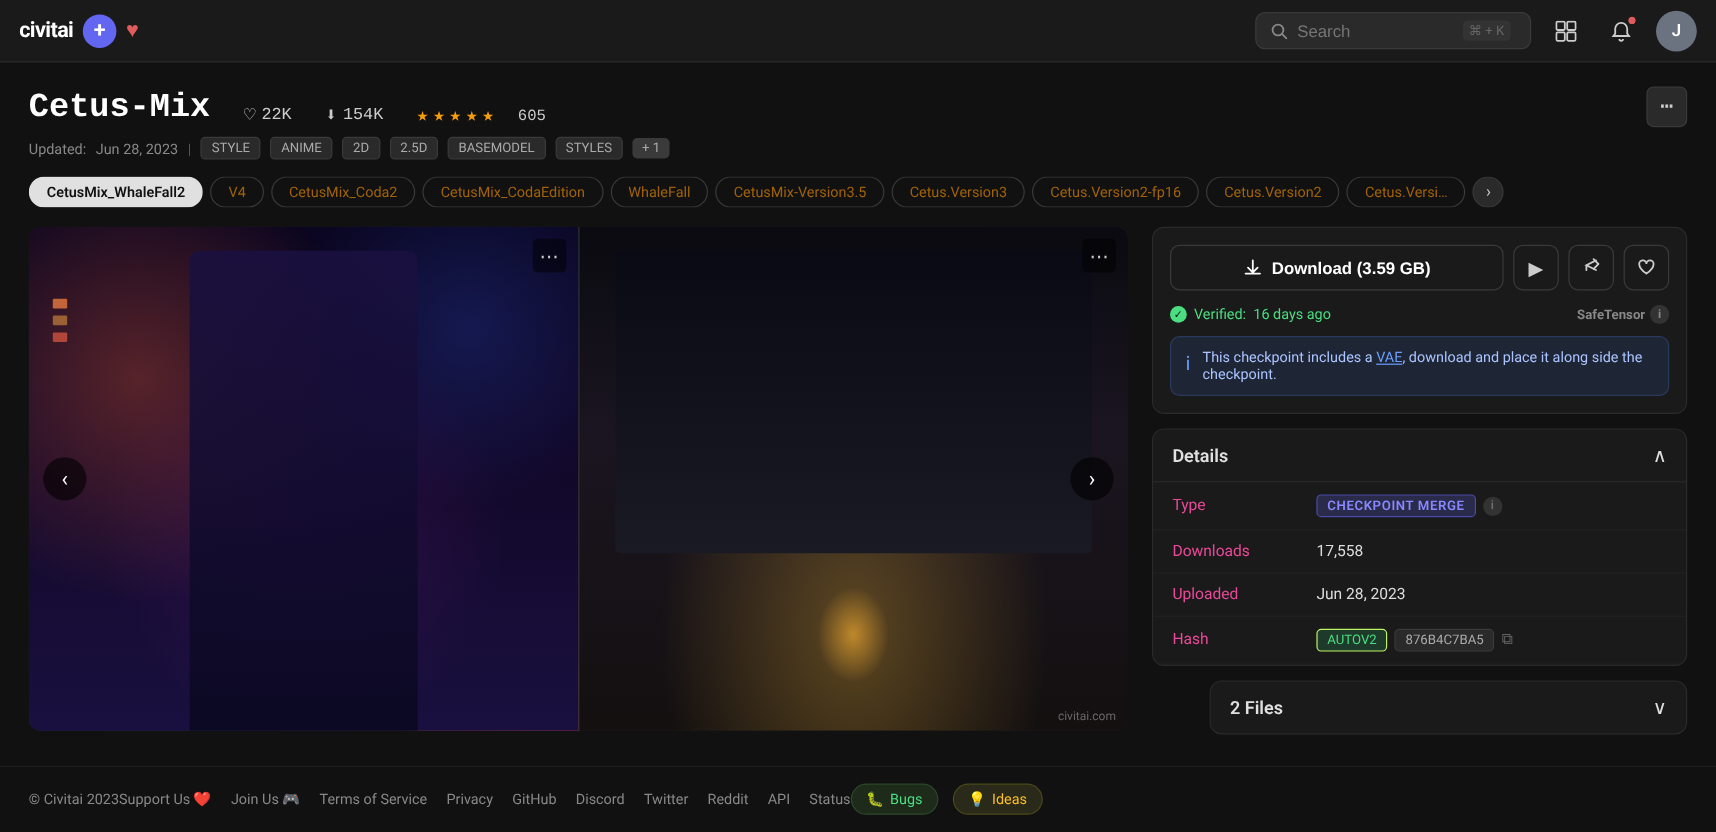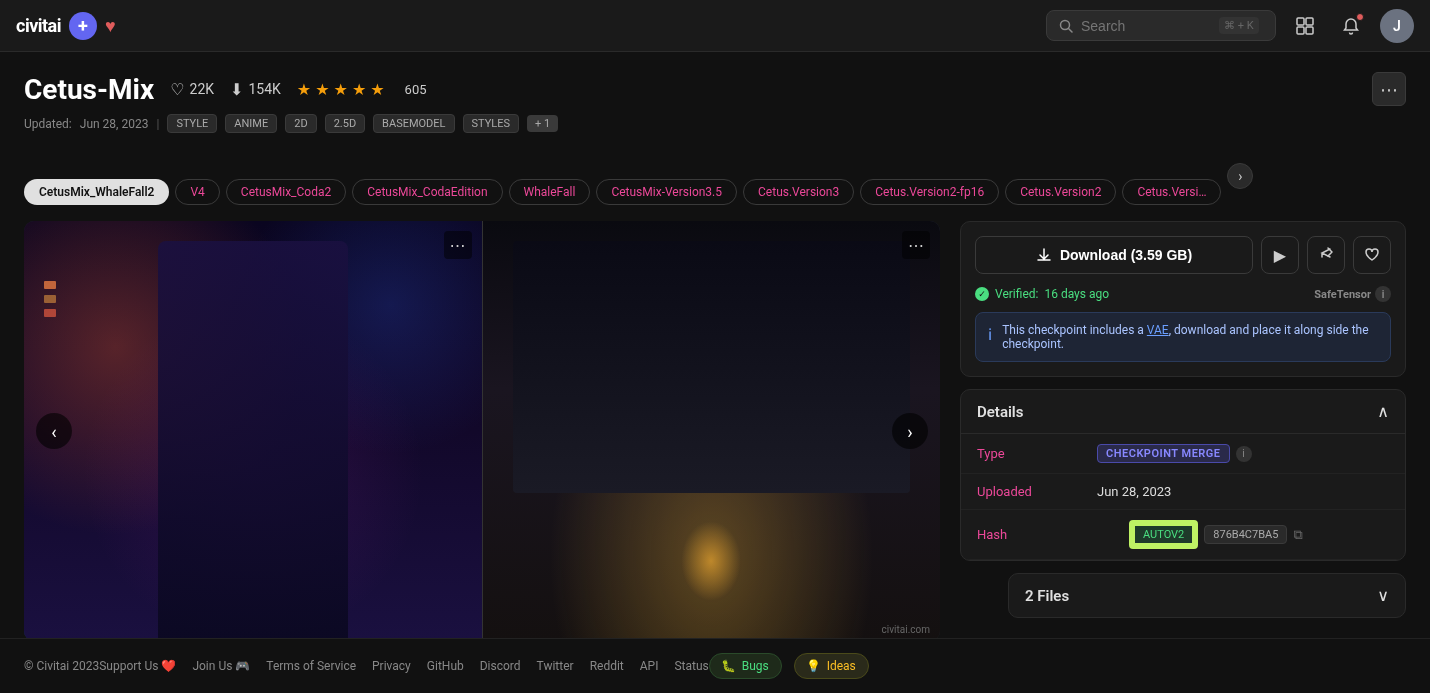--- a/index.html
+++ b/index.html
@@ -98,23 +98,24 @@
 
     
     .main {
       padding: 20px 24px 10px 24px;
       max-width: 1430px;
     }
 
     
     .title-row {
       display: flex;
-      align-items: center;
-      gap: 16px;
+      align-items: flex-end;
+      gap: 28px;
       margin-bottom: 8px;
+      font-family: Liberation Mono, monospace;
     }
     .model-title {
       font-size: 28px;
       font-weight: 700;
       color: #fff;
     }
     .stat-item {
       display: flex;
       align-items: center;
       gap: 5px;
@@ -173,31 +174,30 @@
       margin-bottom: 16px;
       overflow: hidden;
     }
     .vtab {
       padding: 5px 14px;
       border-radius: 20px;
       font-size: 12px;
       cursor: pointer;
       white-space: nowrap;
       border: 1px solid transparent;
-      margin-top: 32px;
     }
     .vtab.active {
       background: #e0e0e0;
       color: #111;
       font-weight: 600;
     }
     .vtab.inactive {
       background: transparent;
       border-color: #3a3a3a;
-      color: #ec4899;
+      color: #a16207;
     }
     .vtab-arrow {
       width: 26px; height: 26px;
       background: #2a2a2a;
       border: 1px solid #3a3a3a;
       border-radius: 50%;
       display: flex; align-items: center; justify-content: center;
       cursor: pointer;
       color: #ccc;
       font-size: 14px;
@@ -434,26 +434,25 @@
     .hash-badge {
       background: #2a2a2a;
       border: 1px solid #3a3a3a;
       border-radius: 4px;
       padding: 2px 8px;
       font-size: 11px;
       color: #aaa;
     }
     .hash-type {
       background: #1e3a2a;
-      border: 6px solid #bef264;
+      border: 1px solid #bef264;
       border-radius: 4px;
       padding: 2px 8px;
       font-size: 11px;
       color: #4ade80;
-      margin-left: 32px;
     }
     .copy-icon {
       color: #666;
       cursor: pointer;
       font-size: 13px;
     }
     .info-i {
       width: 16px; height: 16px;
       background: #333;
       border-radius: 50%;
@@ -707,20 +706,24 @@
         </div>
 
         <div class="details-row">
           <span class="details-key">Type</span>
           <div class="details-value">
             <span class="checkpoint-badge">CHECKPOINT MERGE</span>
             <div class="info-i">i</div>
           </div>
         </div>
 
+        <div class="details-row">
+          <span class="details-key">Downloads</span>
+          <span class="details-value">17,558</span>
+        </div>
 
         <div class="details-row">
           <span class="details-key">Uploaded</span>
           <span class="details-value">Jun 28, 2023</span>
         </div>
 
 
         <div class="details-row">
           <span class="details-key">Hash</span>
           <div class="details-value">

